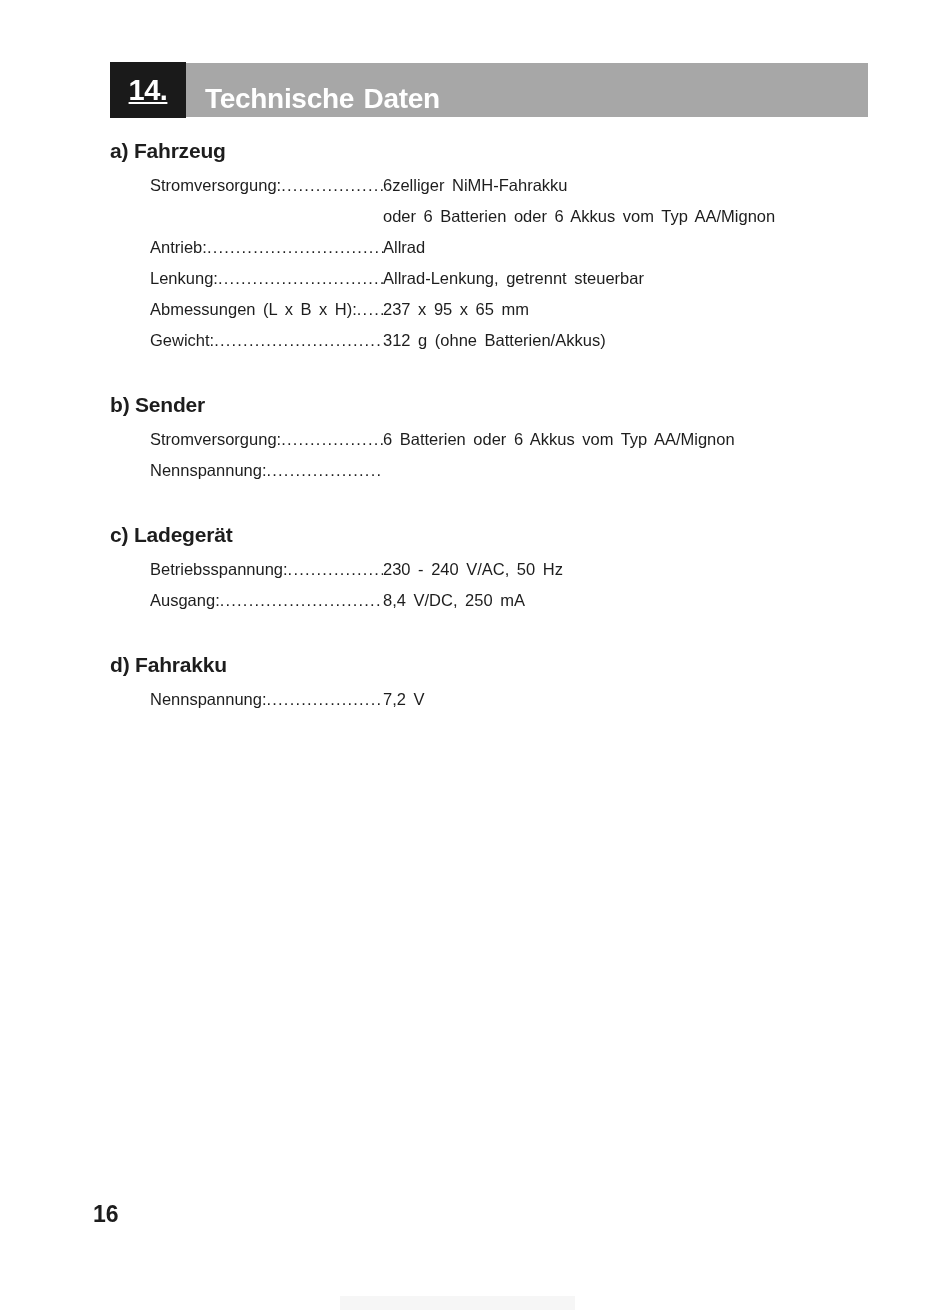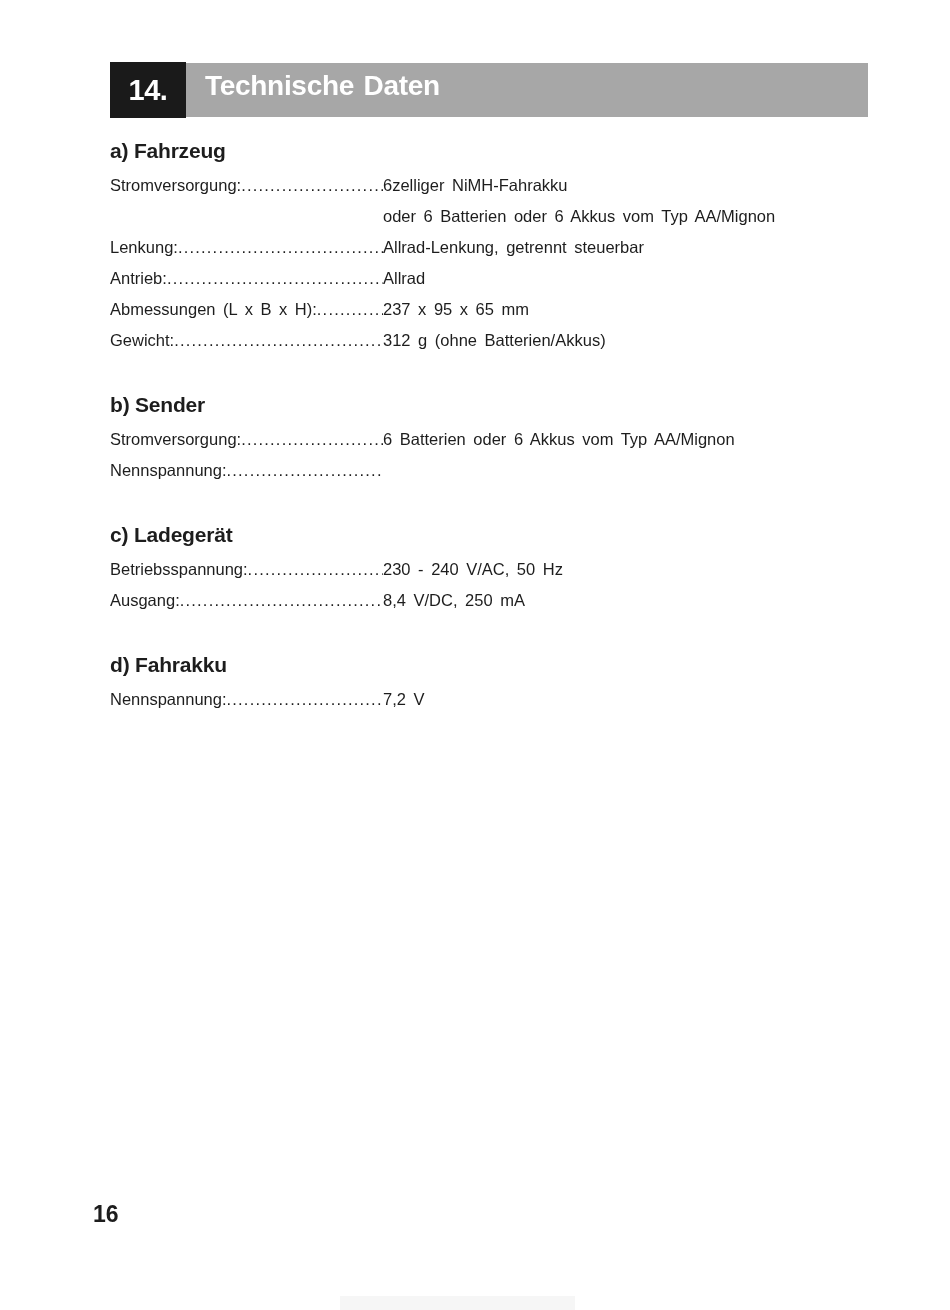--- a/index.html
+++ b/index.html
@@ -33,25 +33,26 @@
     width: 76px;
     height: 56px;
     background: var(--header-number-bg, #1a1a1a);
     color: var(--header-text, #ffffff);
     font-size: 29px;
     font-weight: bold;
     display: flex;
     align-items: center;
     justify-content: center;
     letter-spacing: -0.5px;
+    text-decoration: underline;
   }
   .chapter-title {
     position: absolute;
     left: 95px;
-    top: 3px;
+    top: 16px;
     height: 40px;
     display: flex;
     align-items: center;
     color: var(--header-text, #ffffff);
     font-size: 28px;
     font-weight: bold;
     letter-spacing: -0.3px;
     word-spacing: 2px;
   }
 
@@ -76,21 +77,21 @@
     font-size: 16.5px;
     line-height: 31px;
     word-spacing: 0.18em;
   }
   .label-area {
     width: 273px;
     flex: 0 0 273px;
     display: flex;
     overflow: hidden;
   }
-  .spec-label { white-space: nowrap; }
+  .spec-label { white-space: nowrap; margin-left: 40px; }
   .leader {
     flex: 1;
     overflow: hidden;
     white-space: nowrap;
     letter-spacing: 1.2px;
     word-spacing: 0;
   }
   .leader::after {
     content: " ..........................................................................";
   }
@@ -141,36 +142,36 @@
       <span class="spec-label">Stromversorgung:</span>
       <span class="leader"></span>
     </div>
     <div class="spec-value">6zelliger NiMH-Fahrakku</div>
   </div>
 
   <div class="spec-extra">oder 6 Batterien oder 6 Akkus vom Typ AA/Mignon</div>
 
   <div class="spec-row">
     <div class="label-area">
+      <span class="spec-label">Antrieb:</span>
+      <span class="leader"></span>
+    </div>
+    <div class="spec-value">Allrad</div>
+  </div>
+
+  <div class="spec-row">
+    <div class="label-area">
       <span class="spec-label">Lenkung:</span>
       <span class="leader"></span>
     </div>
     <div class="spec-value">Allrad-Lenkung, getrennt steuerbar</div>
   </div>
 
   <div class="spec-row">
     <div class="label-area">
-      <span class="spec-label">Antrieb:</span>
-      <span class="leader"></span>
-    </div>
-    <div class="spec-value">Allrad</div>
-  </div>
-
-  <div class="spec-row">
-    <div class="label-area">
       <span class="spec-label">Abmessungen (L x B x H):</span>
       <span class="leader"></span>
     </div>
     <div class="spec-value">237 x 95 x 65 mm</div>
   </div>
 
   <div class="spec-row">
     <div class="label-area">
       <span class="spec-label">Gewicht:</span>
       <span class="leader"></span>

